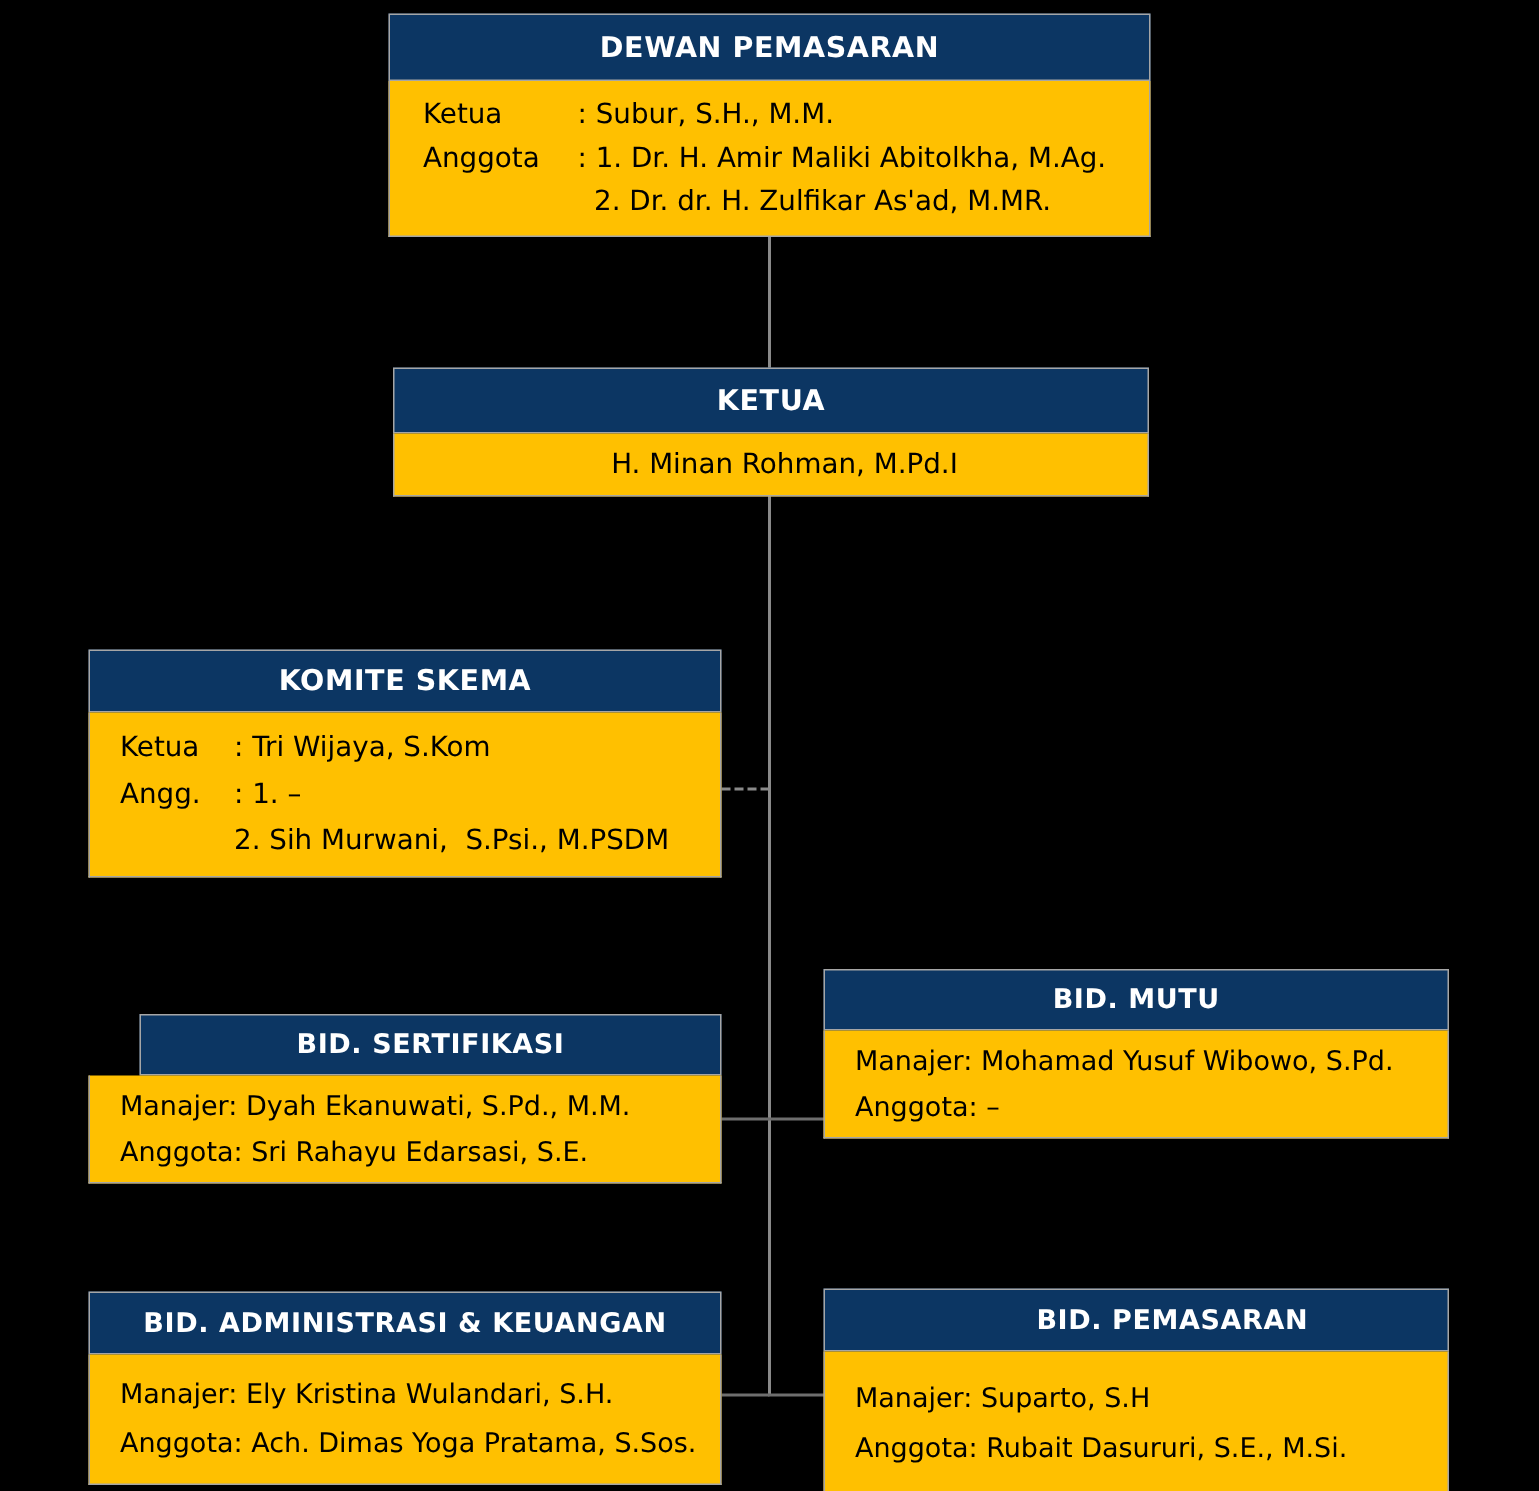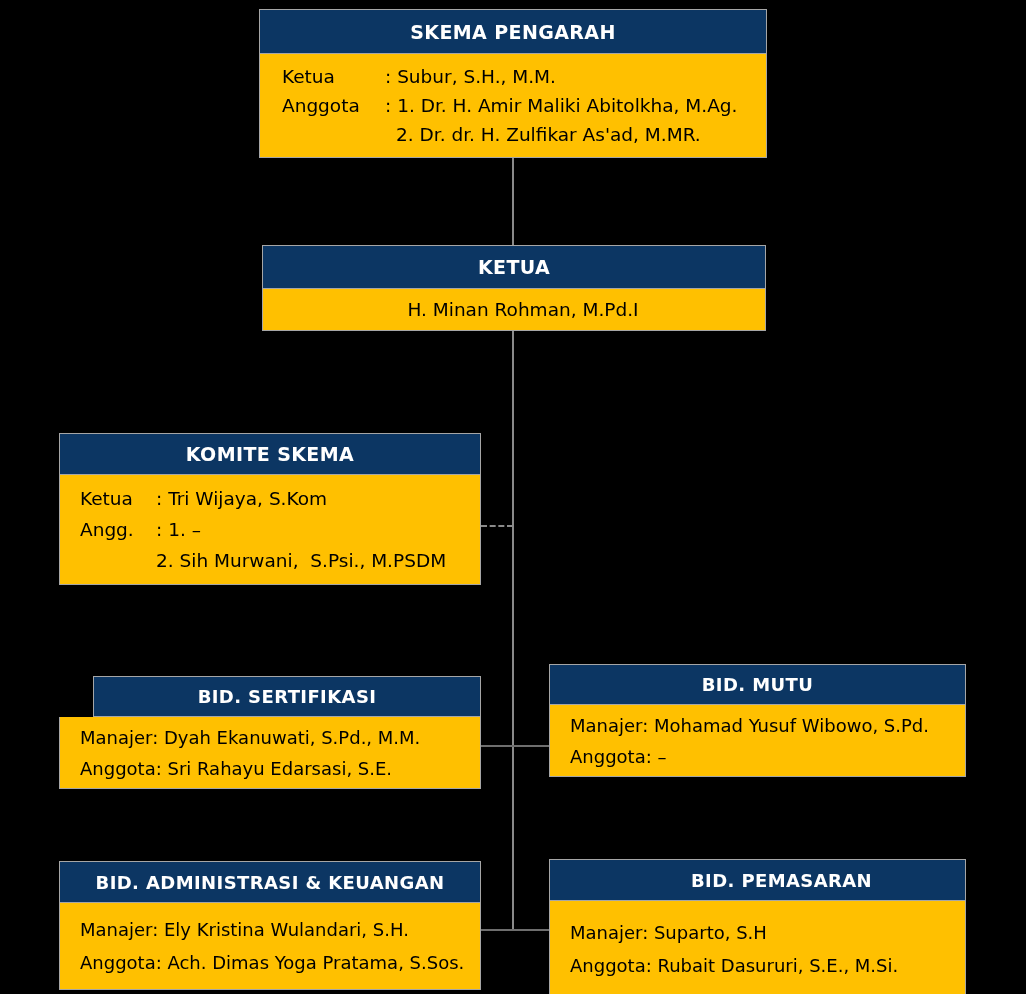--- a/index.html
+++ b/index.html
@@ -80,21 +80,21 @@
   #box-komite { left: 59px; top: 433px; width: 422px; }
   #box-komite .org-head { height: 42px; font-size: 19px; }
   #box-komite .org-body { height: 110px; padding: 5px 0 5px 20px; font-size: 18.5px; line-height: 31px; }
   #box-komite .lbl { display: inline-block; width: 76px; }
   #box-komite .indent { padding-left: 76px; }
 
   #box-sertifikasi { left: 59px; top: 676px; width: 422px; }
   #box-sertifikasi .org-head { height: 41px; font-size: 18px; margin-left: 34px; }
   #box-sertifikasi .org-body { height: 72px; padding-left: 20px; font-size: 18px; line-height: 31px; }
 
-  #box-mutu { left: 549px; top: 664px; width: 417px; }
+  #box-mutu { left: 549px; top: 646px; width: 417px; }
   #box-mutu .org-head { height: 41px; font-size: 18px; }
   #box-mutu .org-body { height: 72px; padding-left: 20px; font-size: 18px; line-height: 31px; }
 
   #box-admin { left: 59px; top: 861px; width: 422px; }
   #box-admin .org-head { height: 42px; font-size: 18px; }
   #box-admin .org-body { height: 87px; padding-left: 20px; font-size: 18px; line-height: 33px; }
 
   #box-pemasaran { left: 549px; top: 859px; width: 417px; }
   #box-pemasaran .org-head { height: 42px; font-size: 18px; padding-left: 48px; }
   #box-pemasaran .org-body { height: 96px; padding-left: 20px; font-size: 18px; line-height: 33px; }
@@ -110,21 +110,21 @@
 
   <div class="line-dashed" style="left:481px; top:525px; width:32px;"></div>
 
   <div class="line line-h line-faint" style="left:481px; top:745px; width:32px;"></div>
   <div class="line line-h line-faint" style="left:512px; top:745px; width:38px;"></div>
 
   <div class="line line-h line-faint" style="left:481px; top:929px; width:32px;"></div>
   <div class="line line-h line-faint" style="left:512px; top:929px; width:38px;"></div>
 
   <div class="org-box" id="box-dewan">
-    <div class="org-head">SKEMA PENGARAH</div>
+    <div class="org-head">DEWAN PEMASARAN</div>
     <div class="org-body">
       <div class="row">
         <span class="lbl">Ketua</span><span>: </span><span>Subur, S.H., M.M.</span>
       </div>
       <div class="row">
         <span class="lbl">Anggota</span><span>: </span><span>1. Dr. H. Amir Maliki Abitolkha, M.Ag.</span>
       </div>
       <div class="row">
         <span class="lbl"></span><span></span><span style="padding-left:11px">2. Dr. dr. H. Zulfikar As'ad, M.MR.</span>
       </div>

